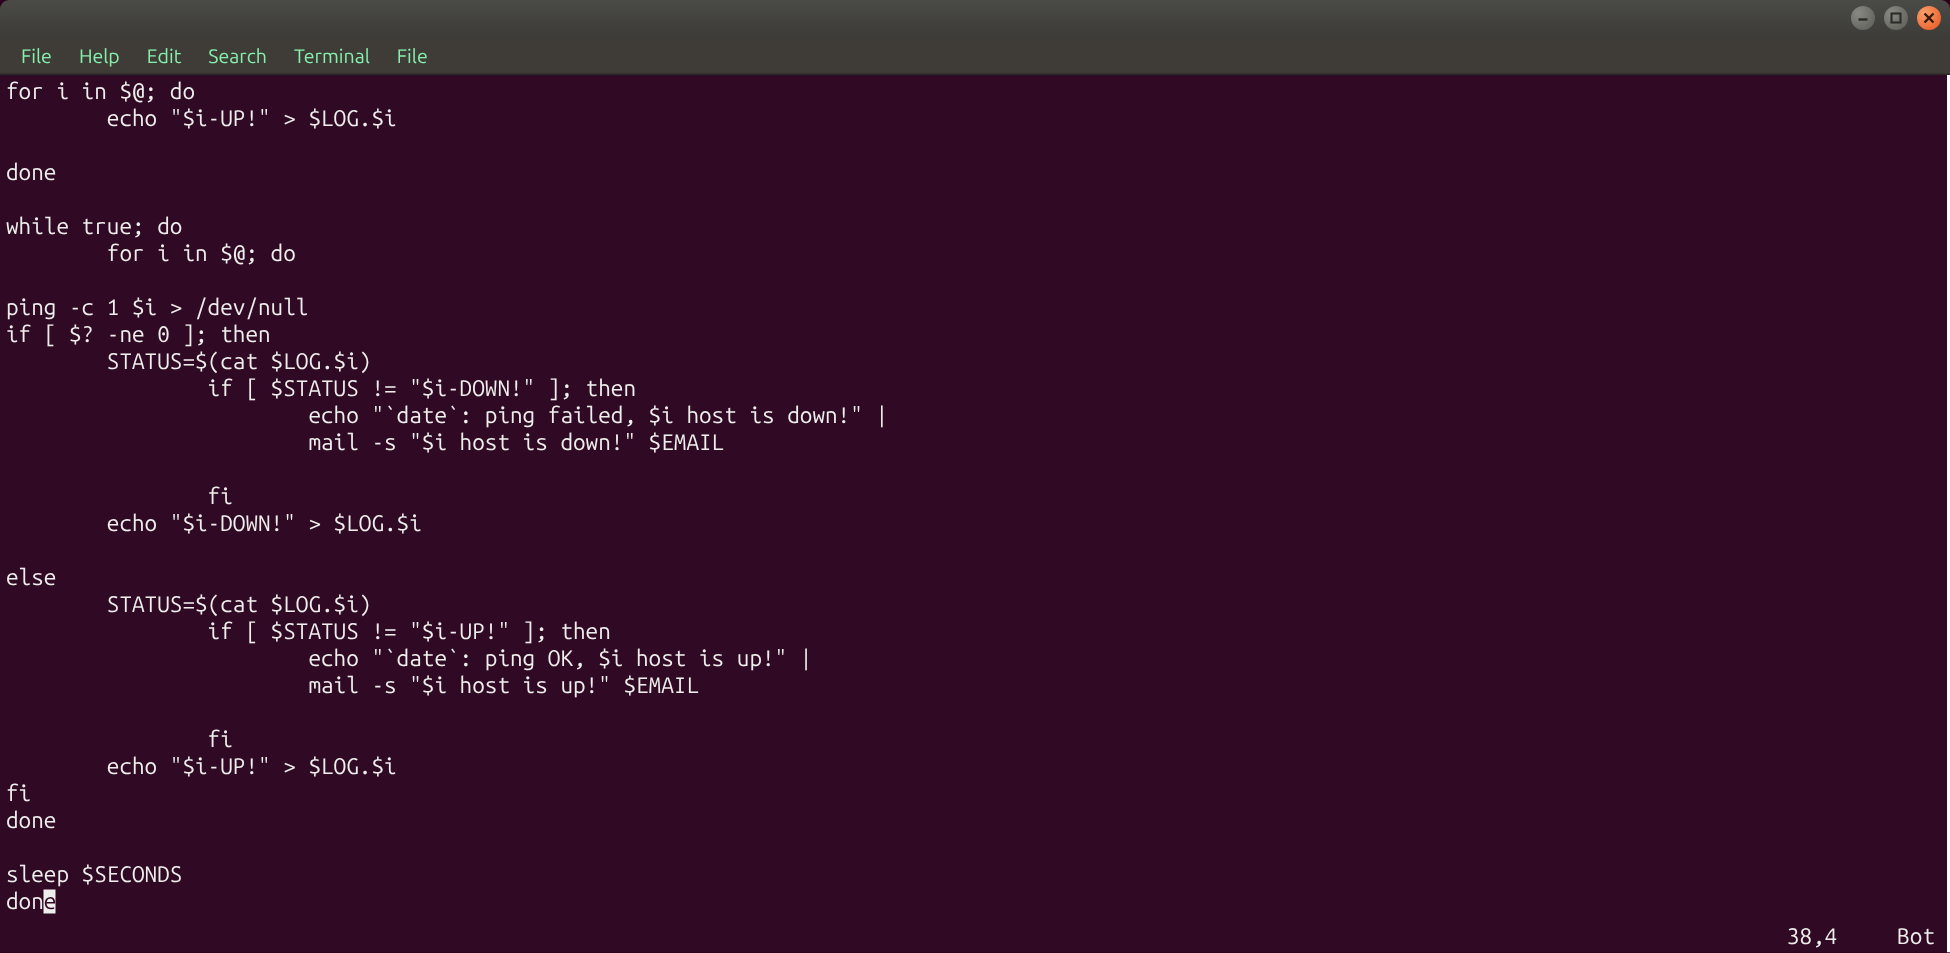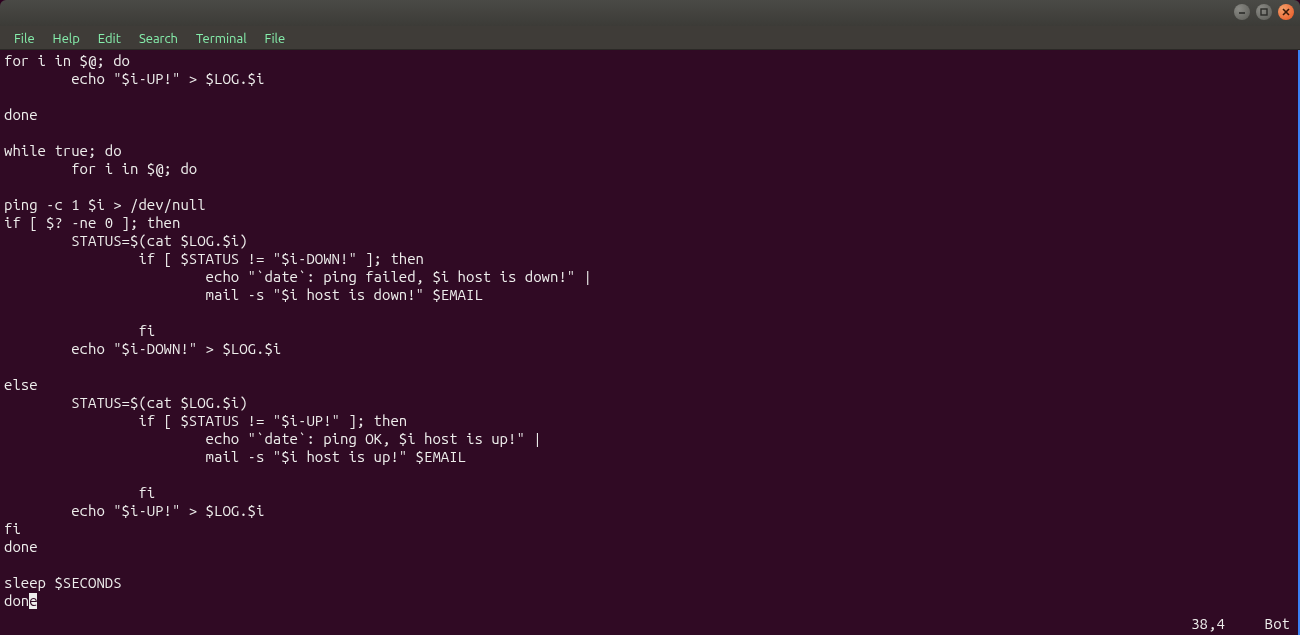--- a/index.html
+++ b/index.html
@@ -79,21 +79,21 @@
   }
   .terminal {
     flex: 1;
     background: #300a24;
     position: relative;
     padding: 2px 4px 2px 4px;
     font-family: "Ubuntu Mono", "DejaVu Sans Mono", monospace;
     font-size: 15px;
     line-height: 18px;
     color: #eeeeec;
-    border-right: 2px solid #3b82f6;
+    border-right: 2px solid #ffffff;
   }
   .code {
     white-space: pre;
     position: relative;
   }
   .cursor-block {
     display: inline-block;
     width: 8px;
     height: 16px;
     background: #eeeeec;

